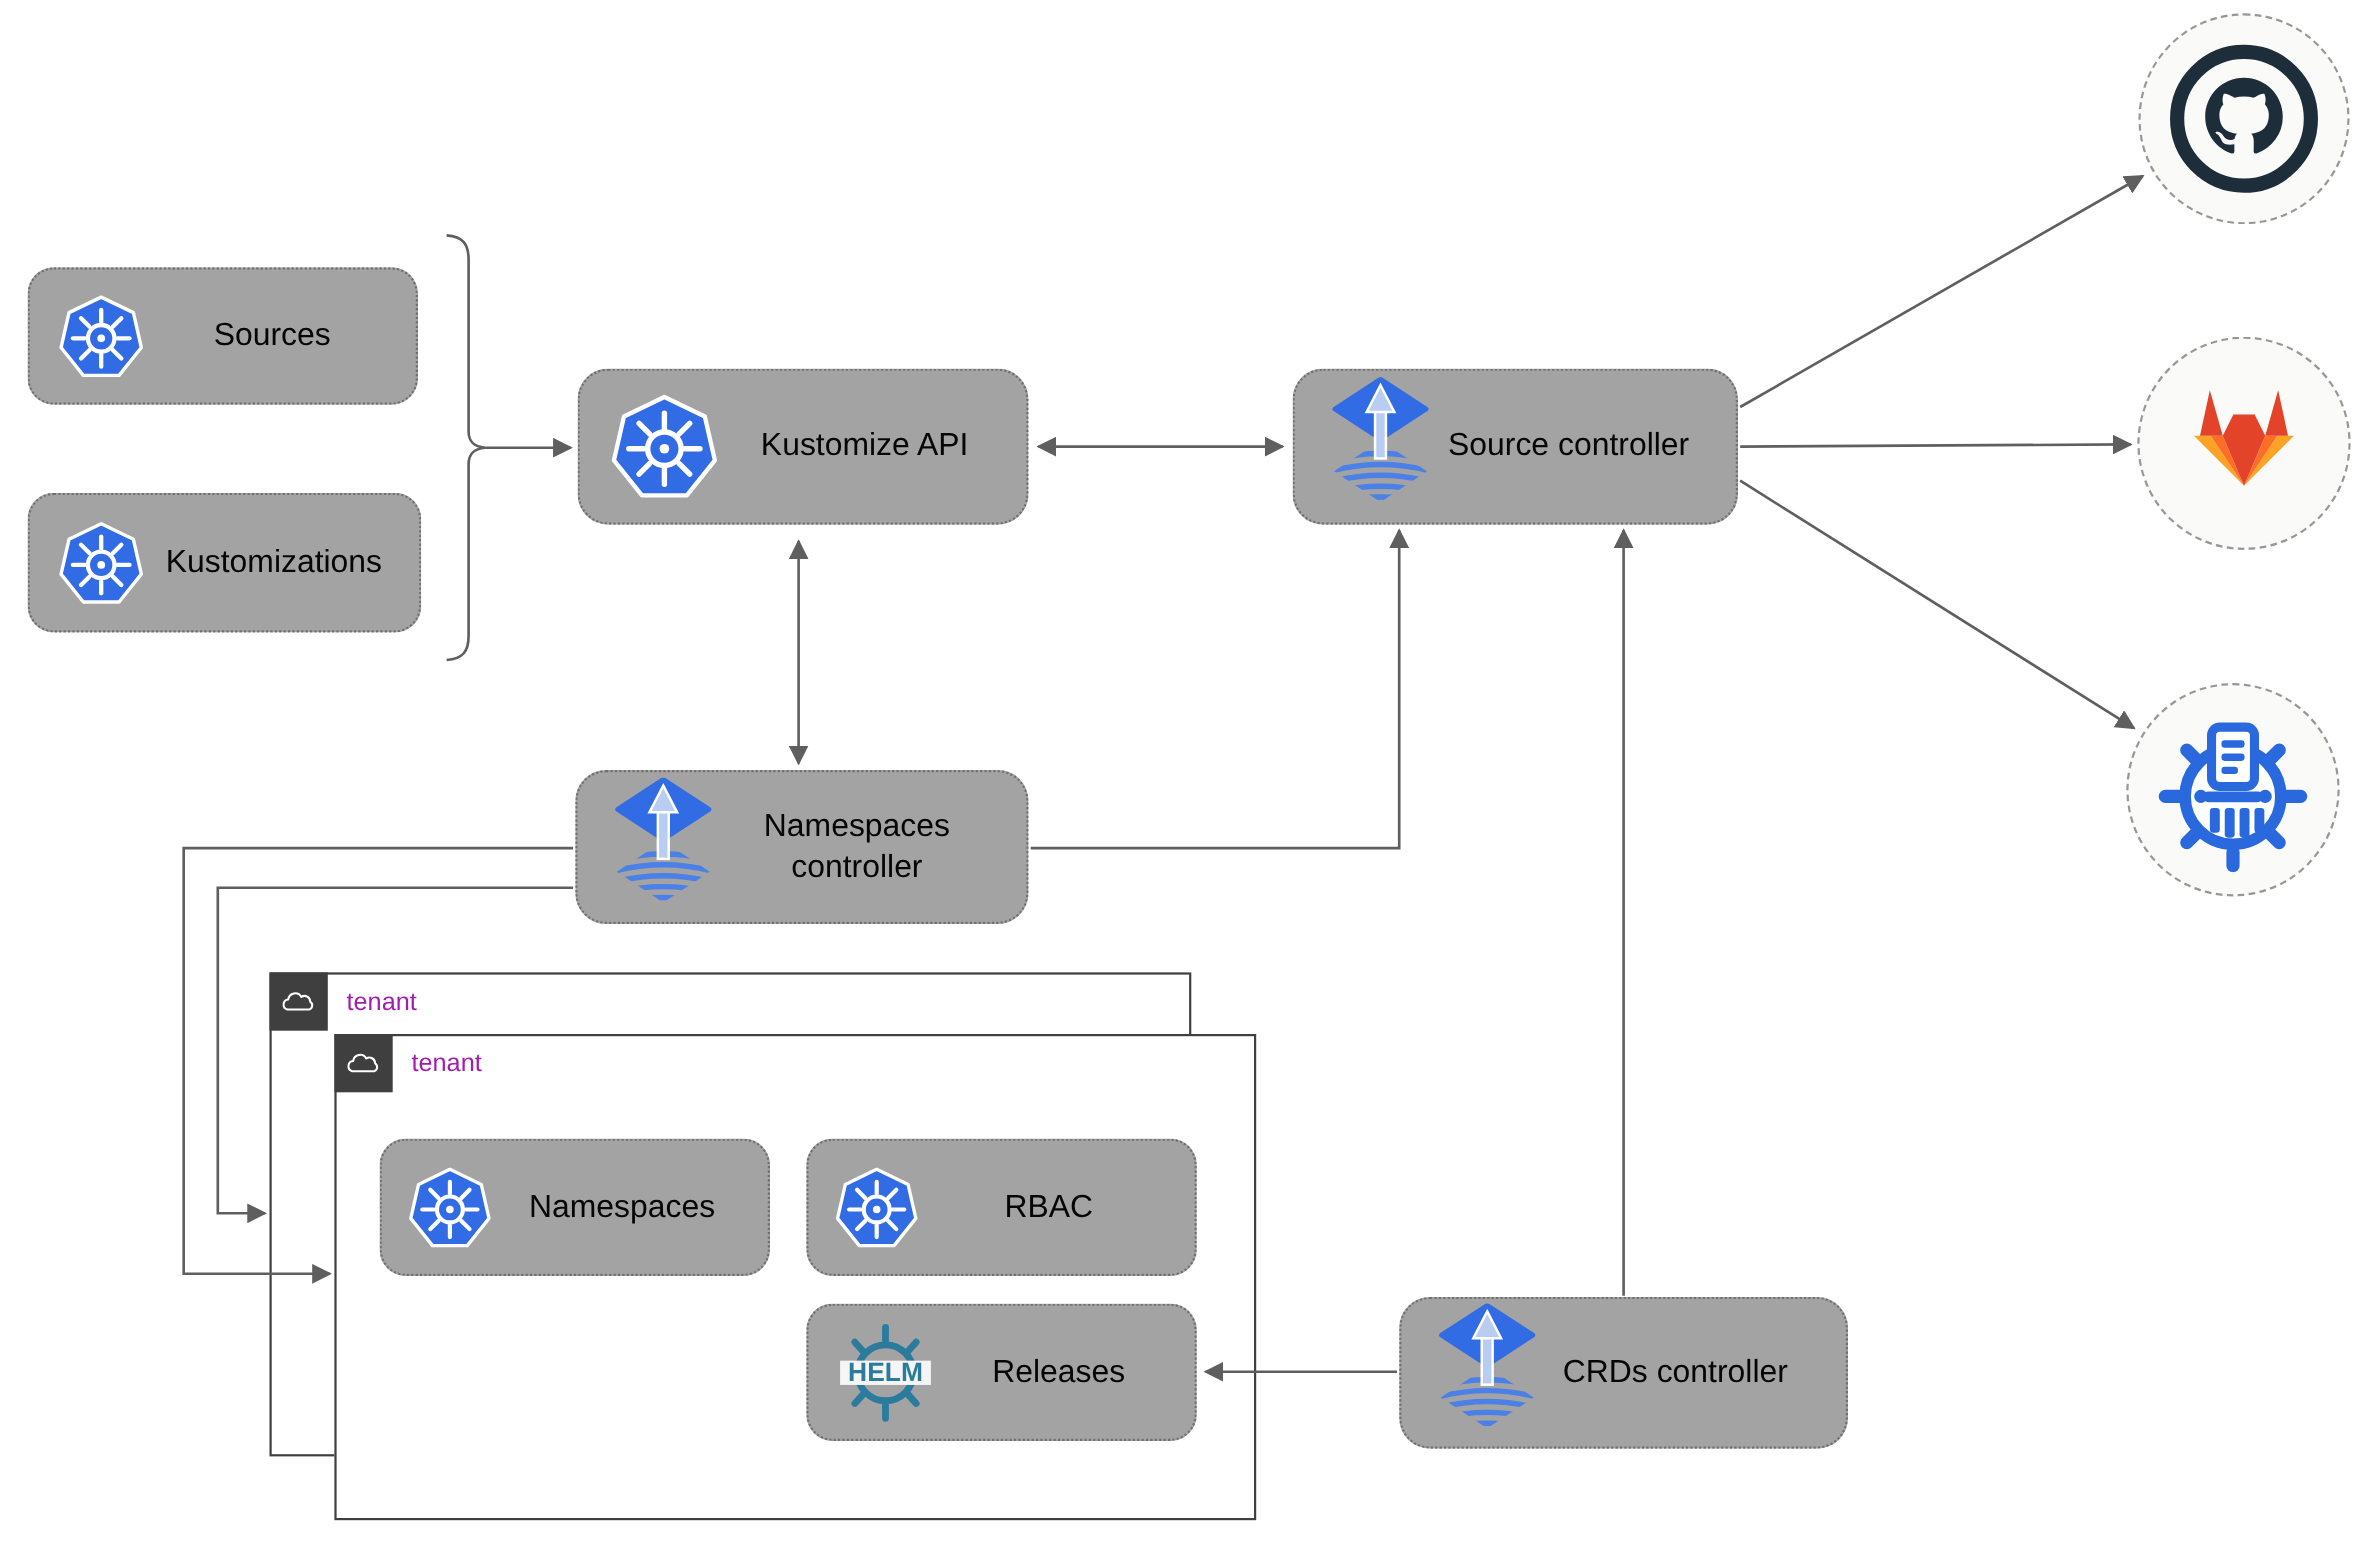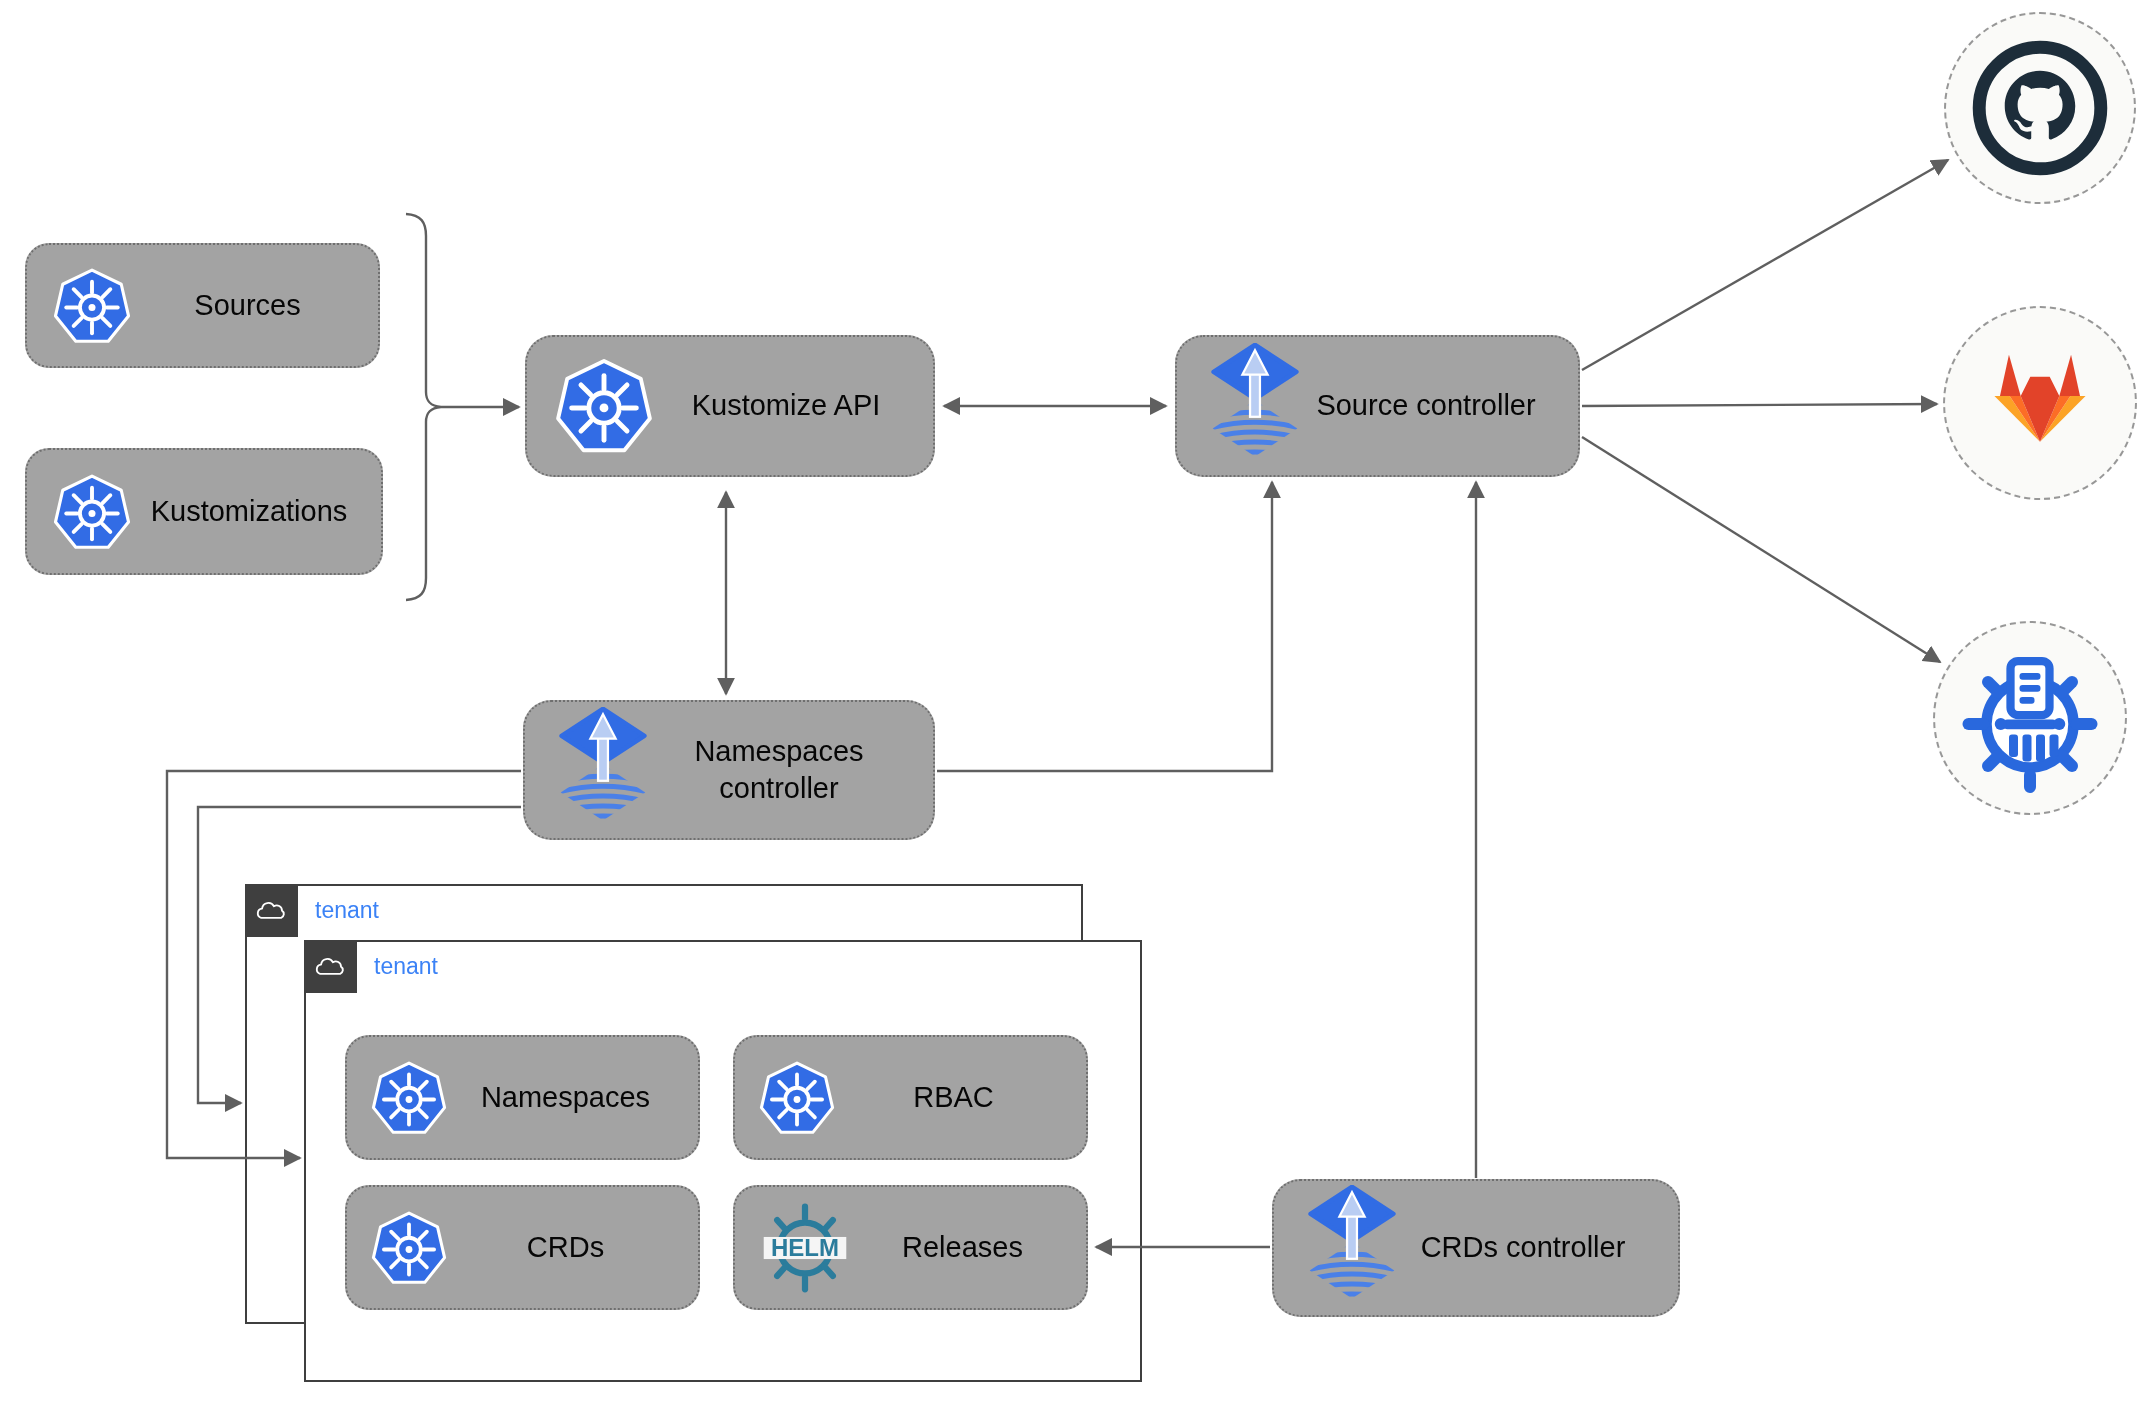--- a/index.html
+++ b/index.html
@@ -9,21 +9,21 @@
         box-sizing:border-box;display:flex;align-items:center;z-index:4;}
   .pill .label{flex:1;text-align:center;font-size:29px;color:#060606;line-height:1.28;
                padding-right:14px;}
   .icon{flex:0 0 auto;display:block;}
   .icon svg{display:block;width:100%;height:100%;}
   .tenant{position:absolute;background:#ffffff;border:2.5px solid #3f3f3f;box-sizing:border-box;}
   .tenant .tab{position:absolute;top:-2.5px;left:-2.5px;width:53px;height:53px;background:#3f3f3f;
                display:flex;align-items:center;justify-content:center;}
   .tenant .tab svg{width:37px;height:26px;display:block;}
   .tenant .tlabel{position:absolute;top:-2px;left:68px;height:53px;line-height:53px;
-                  font-size:23px;color:#3b82f6;}
+                  font-size:23px;color:#a21caf;}
   .repo-circle{position:absolute;border:2.5px dashed #979797;border-radius:50%;background:#fafaf8;
                box-sizing:border-box;display:flex;align-items:center;justify-content:center;z-index:4;}
   #edges{position:absolute;left:0;top:0;z-index:10;pointer-events:none;}
 </style>
 </head>
 <body>
 
 <div id="canvas">
 
   <svg id="edges" width="2144" height="1407">
@@ -232,40 +232,20 @@
             <line x1="63.5" y1="65.5" x2="73.5" y2="75.5"></line>
         <line x1="73.5" y1="28.5" x2="63.5" y2="38.5"></line>
             <line x1="36.5" y1="65.5" x2="26.5" y2="75.5"></line>
       </g>
       <circle cx="50" cy="52" r="15.5" fill="none" stroke="#ffffff" stroke-width="5"></circle>
       <circle cx="50" cy="52" r="4.5" fill="#ffffff"></circle>
     </svg>
       </div>
     <div class="label">RBAC</div>
   </div>
-  <div class="pill" style="left:345px;top:1185px;width:355px;height:125px">
-    <div class="icon" style="width:76px;height:80px;margin-left:24px">
-    <svg viewBox="0 0 100 100">
-      <polygon points="50,4 12.5,22.1 3.2,62.7 29.2,95.2 70.8,95.2 96.8,62.7 87.5,22.1" fill="#326ce5" stroke="#ffffff" stroke-width="4" stroke-linejoin="round"></polygon>
-      <g stroke="#ffffff" stroke-width="5" stroke-linecap="round">
-        <line x1="50" y1="19" x2="50" y2="33"></line>
-            <line x1="50" y1="71" x2="50" y2="85"></line>
-        <line x1="17" y1="52" x2="31" y2="52"></line>
-            <line x1="69" y1="52" x2="83" y2="52"></line>
-        <line x1="26.5" y1="28.5" x2="36.5" y2="38.5"></line>
-            <line x1="63.5" y1="65.5" x2="73.5" y2="75.5"></line>
-        <line x1="73.5" y1="28.5" x2="63.5" y2="38.5"></line>
-            <line x1="36.5" y1="65.5" x2="26.5" y2="75.5"></line>
-      </g>
-      <circle cx="50" cy="52" r="15.5" fill="none" stroke="#ffffff" stroke-width="5"></circle>
-      <circle cx="50" cy="52" r="4.5" fill="#ffffff"></circle>
-    </svg>
-      </div>
-    <div class="label">CRDs</div>
-  </div>
   <div class="pill" style="left:733px;top:1185px;width:355px;height:125px">
     <div class="icon" style="width:96px;height:96px;margin-left:22px">
     <svg viewBox="0 0 100 100">
       <g stroke="#2b7c9c" fill="none">
         <circle cx="50" cy="50" r="26.5" stroke-width="6.5"></circle>
         <g stroke-width="6.5" stroke-linecap="round">
           <line x1="50" y1="19" x2="50" y2="7"></line>
               <line x1="50" y1="81" x2="50" y2="93"></line>
           <line x1="70" y1="31" x2="79" y2="21"></line>
               <line x1="30" y1="31" x2="21" y2="21"></line>

